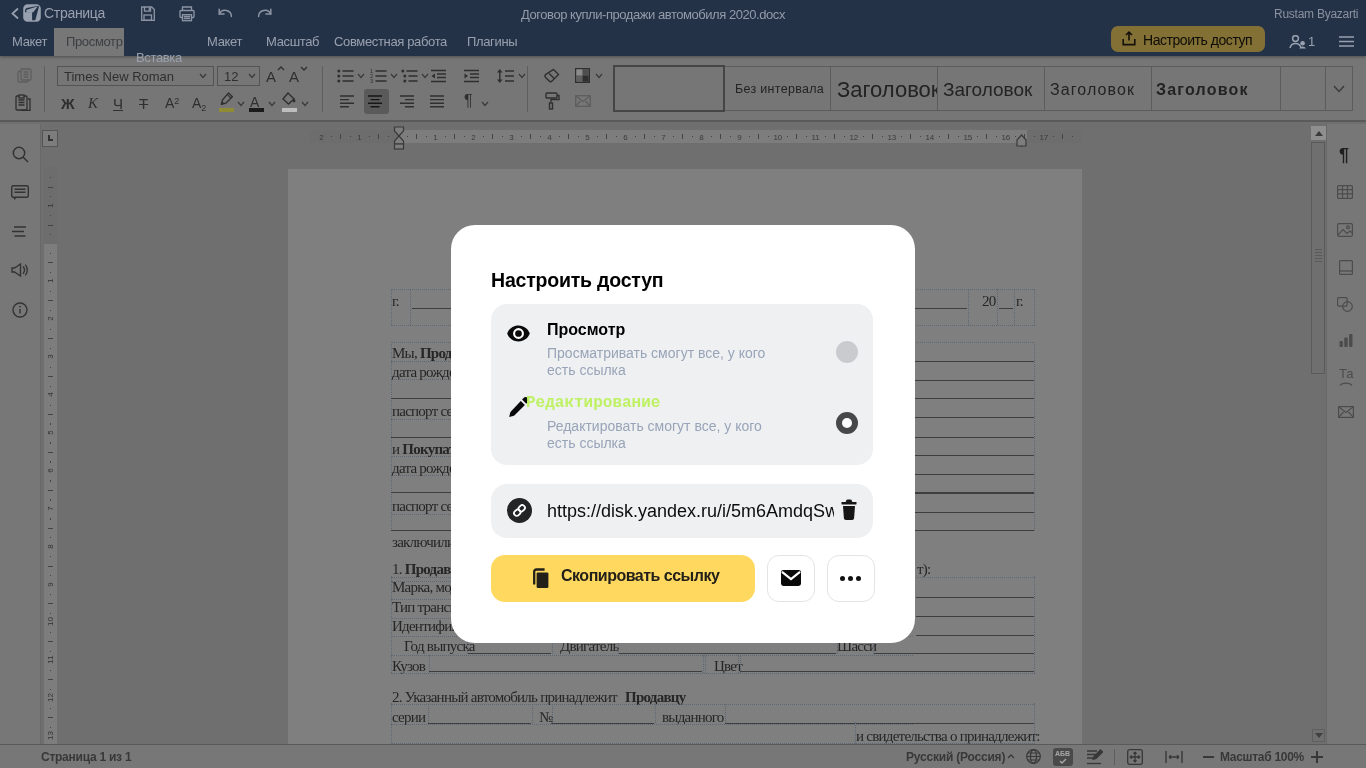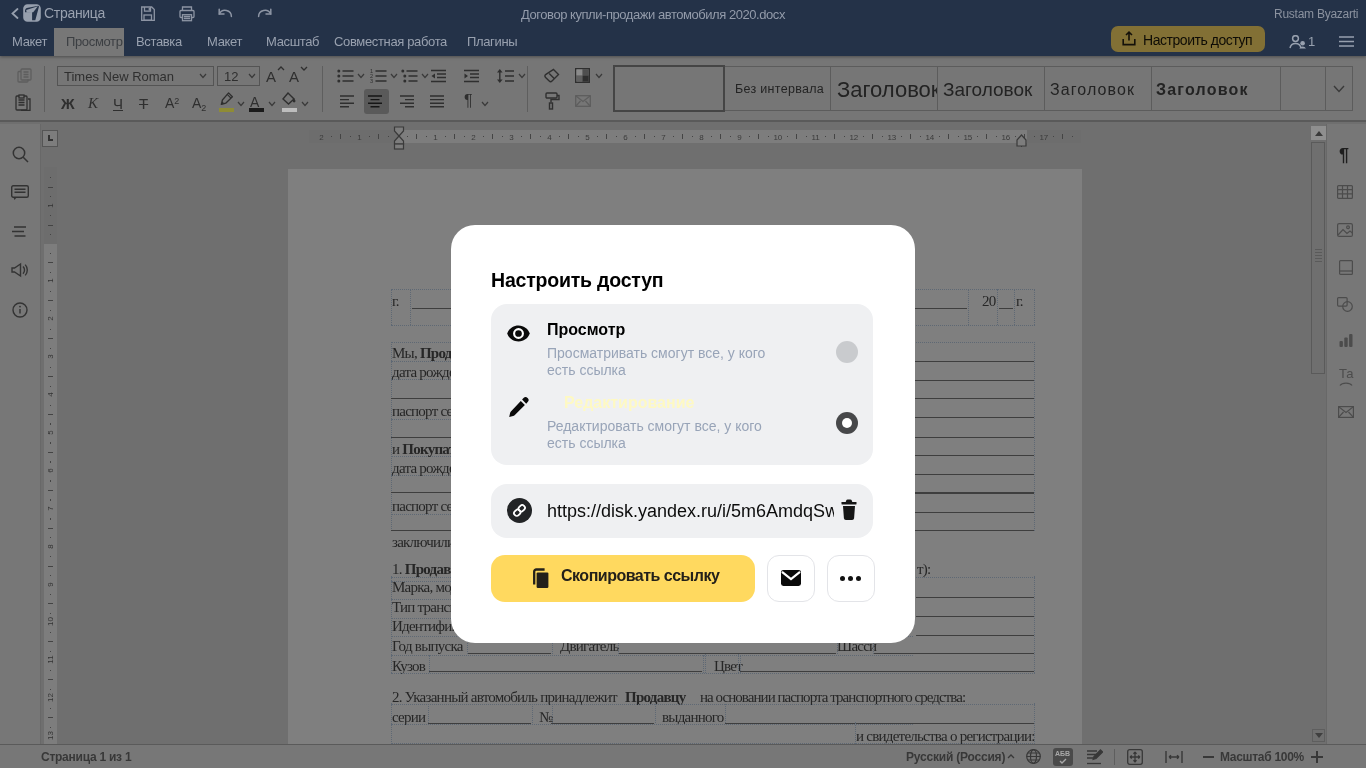--- a/index.html
+++ b/index.html
@@ -40,21 +40,21 @@
   <path d="M13.8 1.2 V6 H9" stroke-linecap="round"></path>
     <path d="M13.6 6 a6.3 6.3 0 0 0 -12 2.6" stroke-linecap="round"></path>
 </svg>
 <div class="abs" style="left:521px;top:7px;font-size:13px;letter-spacing:-0.45px;color:#939baa;z-index:6;">Договор купли-продажи автомобиля 2020.docx</div>
 <div class="abs" style="left:1274px;top:7px;font-size:12px;letter-spacing:-0.25px;color:#8b929f;z-index:6;">Rustam Byazarti</div>
 
 <div class="abs" style="left:54px;top:28px;width:70px;height:28px;background:#777777;z-index:6;"></div>
 <div class="abs" style="left:0;top:34px;height:22px;width:600px;font-size:13px;letter-spacing:-0.35px;color:#99a1af;z-index:7;">
   <div class="abs" style="left:12px;top:0;">Макет</div>
   <div class="abs" style="left:66px;top:0;color:#3c3f43;">Просмотр</div>
-  <div class="abs" style="left:136px;top:0;">Вставка</div>
+  <div class="abs" style="left:136px;top:16px;">Вставка</div>
   <div class="abs" style="left:207px;top:0;">Макет</div>
   <div class="abs" style="left:266px;top:0;">Масштаб</div>
   <div class="abs" style="left:334px;top:0;">Совместная работа</div>
   <div class="abs" style="left:467px;top:0;">Плагины</div>
 </div>
 <div class="abs" style="left:1111px;top:26px;width:154px;height:26px;background:#827035;border-radius:7px;z-index:6;">
   <svg style="position:absolute;left:11px;top:5px;" width="14" height="15" viewBox="0 0 14 15" fill="none" stroke="#14110a" stroke-width="1.6">
     <path d="M7 9.5 V1.5 M4 4 L7 1.2 L10 4"></path>
       <path d="M1.2 8 v5.6 h11.6 V8"></path>
   </svg>
@@ -525,21 +525,21 @@
     <div class="abs" style="left:392px;top:403px;">паспорт серия</div>
     <div class="abs" style="left:392px;top:441px;">и <b>Покупатель</b>: гр.</div>
     <div class="abs" style="left:392px;top:459.5px;">дата рождения</div>
     <div class="abs" style="left:392px;top:497.5px;">паспорт серия</div>
     <div class="abs" style="left:392px;top:534px;">заключили настоящий договор о нижеследующем:</div>
     <div class="abs" style="left:392px;top:561px;">1. <b>Продавец</b> продал, а <b>Покупатель</b> купил автомобиль (идентификацио</div>
     <div class="abs" style="left:917px;top:561px;">т):</div>
     <div class="abs" style="left:392px;top:579px;">Марка, модель ТС</div>
     <div class="abs" style="left:392px;top:598.5px;">Тип транспортного средства</div>
     <div class="abs" style="left:392px;top:617.5px;">Идентификационный номер (VIN)</div>
-    <div class="abs" style="left:392px;top:638px;">Год выпуска</div>
+    <div class="abs" style="left:404px;top:638px;">Год выпуска</div>
     <div class="abs" style="left:560px;top:638px;">Двигатель</div>
     <div class="abs" style="left:837px;top:638px;">Шасси</div>
     <div class="abs" style="left:392px;top:657.5px;">Кузов</div>
     <div class="abs" style="left:714px;top:657.5px;">Цвет</div>
     <div class="abs" style="left:916px;top:597px;width:118px;height:1px;background:#3e3e3e;"></div>
     <div class="abs" style="left:916px;top:616px;width:118px;height:1px;background:#3e3e3e;"></div>
     <div class="abs" style="left:916px;top:634.5px;width:118px;height:1px;background:#3e3e3e;"></div>
     <div class="abs" style="left:467px;top:652.5px;width:84px;height:1px;background:#3e3e3e;"></div>
     <div class="abs" style="left:618px;top:652.5px;width:218px;height:1px;background:#3e3e3e;"></div>
     <div class="abs" style="left:873px;top:652.5px;width:161px;height:1px;background:#3e3e3e;"></div>
@@ -559,28 +559,27 @@
     <div class="abs" style="left:872.5px;top:636px;width:1px;height:18px;border-left:1px dotted #5e6874;"></div>
     <div class="abs" style="left:428.5px;top:654.5px;width:1px;height:18.299999999999955px;border-left:1px dotted #5e6874;"></div>
     <div class="abs" style="left:703px;top:654.5px;width:1px;height:18.299999999999955px;border-left:1px dotted #5e6874;"></div>
     <div class="abs" style="left:739.5px;top:654.5px;width:1px;height:18.299999999999955px;border-left:1px dotted #5e6874;"></div>
     <div class="abs" style="left:391px;top:576px;width:1px;height:97px;border-left:1px dotted #5e6874;"></div>
     <div class="abs" style="left:1034px;top:576px;width:1px;height:97px;border-left:1px dotted #5e6874;"></div>
     <div class="abs" style="left:705px;top:654px;width:1px;height:19px;border-left:1px dotted #5e6874;"></div>
     <div class="abs" style="left:738px;top:654px;width:1px;height:19px;border-left:1px dotted #5e6874;"></div>
     <div class="abs" style="left:392px;top:689px;">2. Указанный автомобиль принадлежит</div>
     <div class="abs" style="left:625px;top:689px;"><b>Продавцу</b></div>
-    <div class="abs" style="left:700px;top:689px;letter-spacing:-0.95px;">на основании паспорта  транспортного средства:</div>
     <div class="abs" style="left:392px;top:709px;">серии</div>
     <div class="abs" style="left:428px;top:722.5px;width:103px;height:1px;background:#3e3e3e;"></div>
     <div class="abs" style="left:539px;top:709px;">№</div>
     <div class="abs" style="left:551px;top:722.5px;width:103px;height:1px;background:#3e3e3e;"></div>
     <div class="abs" style="left:662px;top:709px;">выданного</div>
     <div class="abs" style="left:725px;top:722.5px;width:309px;height:1px;background:#3e3e3e;"></div>
-    <div class="abs" style="left:856px;top:727.5px;">и свидетельства о регистрации:</div>
+    <div class="abs" style="left:856px;top:727.5px;">и свидетельства о принадлежит:</div>
     <div class="abs" style="left:391px;top:703px;width:1px;height:41px;border-left:1px dotted #5e6874;"></div>
     <div class="abs" style="left:1034px;top:703px;width:1px;height:41px;border-left:1px dotted #5e6874;"></div>
     <div class="abs" style="left:391px;top:703.5px;width:644px;height:1px;border-top:1px dotted #5e6874;"></div>
     <div class="abs" style="left:855px;top:722px;width:1px;height:22px;border-left:1px dotted #5e6874;"></div>
     <div class="abs" style="left:391px;top:742.5px;width:644px;height:1px;border-top:1px dotted #5e6874;"></div>
     <div class="abs" style="left:427.5px;top:704px;width:1px;height:19px;border-left:1px dotted #5e6874;"></div>
     <div class="abs" style="left:531.5px;top:704px;width:1px;height:19px;border-left:1px dotted #5e6874;"></div>
     <div class="abs" style="left:551.5px;top:704px;width:1px;height:19px;border-left:1px dotted #5e6874;"></div>
     <div class="abs" style="left:654.5px;top:704px;width:1px;height:19px;border-left:1px dotted #5e6874;"></div>
     <div class="abs" style="left:724.5px;top:704px;width:1px;height:19px;border-left:1px dotted #5e6874;"></div>
@@ -630,21 +629,21 @@
   <path d="M11.5 0.5 C17 0.5 21.5 4.2 22.7 8.5 C21.5 12.8 17 16.5 11.5 16.5 C6 16.5 1.5 12.8 0.3 8.5 C1.5 4.2 6 0.5 11.5 0.5 Z" fill="#0a0a0a"></path>
   <circle cx="11.5" cy="8.5" r="4.4" fill="none" stroke="#fff" stroke-width="2.1"></circle>
 </svg>
 <div class="abs" style="left:547px;top:321px;font-size:16px;font-weight:bold;color:#000;z-index:12;">Просмотр</div>
 <div class="abs" style="left:547px;top:345px;font-size:14px;line-height:16.5px;color:#98a4b8;z-index:12;">Просматривать смогут все, у кого<br>есть ссылка</div>
 <div class="abs" style="left:836px;top:340.5px;width:22px;height:22px;border-radius:50%;background:#c9cbce;z-index:12;"></div>
 <svg class="abs" style="left:508px;top:397px;z-index:12;" width="21" height="21" viewBox="0 0 21 21">
   <path d="M15.5 1.1 a2.9 2.9 0 0 1 4.2 4 l-1.5 1.6 -4.1 -4.1 Z" fill="#0a0a0a"></path>
   <path d="M12.8 3.9 l4.1 4.1 L6.6 18.3 a3 3 0 0 1 -1.5 0.8 l-3.9 0.9 0.9 -3.9 a3 3 0 0 1 0.8 -1.5 Z" fill="#0a0a0a"></path>
 </svg>
-<div class="abs" style="left:564px;top:394px;font-size:16px;font-weight:bold;color:#fef9c3;z-index:12;">Редактирование</div>
+<div class="abs" style="left:526px;top:394px;font-size:16px;font-weight:bold;color:#bef264;z-index:12;font-family:Liberation Mono, monospace;">Редактирование</div>
 <div class="abs" style="left:547px;top:418px;font-size:14px;line-height:16.5px;color:#98a4b8;z-index:12;">Редактировать смогут все, у кого<br>есть ссылка</div>
 <div class="abs" style="left:836px;top:411.5px;width:22px;height:22px;border-radius:50%;background:#47484a;z-index:12;"></div>
 <div class="abs" style="left:842px;top:417.5px;width:10px;height:10px;border-radius:50%;background:#fff;z-index:13;"></div>
 <div class="abs" style="left:491px;top:484px;width:382px;height:54px;background:#eff0f2;border-radius:16px;z-index:11;"></div>
 <div class="abs" style="left:507px;top:498px;width:25px;height:25px;border-radius:50%;background:#222426;z-index:12;"></div>
 <svg class="abs" style="left:512px;top:503px;z-index:13;" width="15" height="15" viewBox="0 0 15 15" fill="none" stroke="#fff" stroke-width="1.8">
   <g transform="rotate(-45 7.5 7.5)">
       <rect x="1" y="4.8" width="6.6" height="5.4" rx="2.5"></rect>
       <rect x="7.4" y="4.8" width="6.6" height="5.4" rx="2.5"></rect>
     </g>

